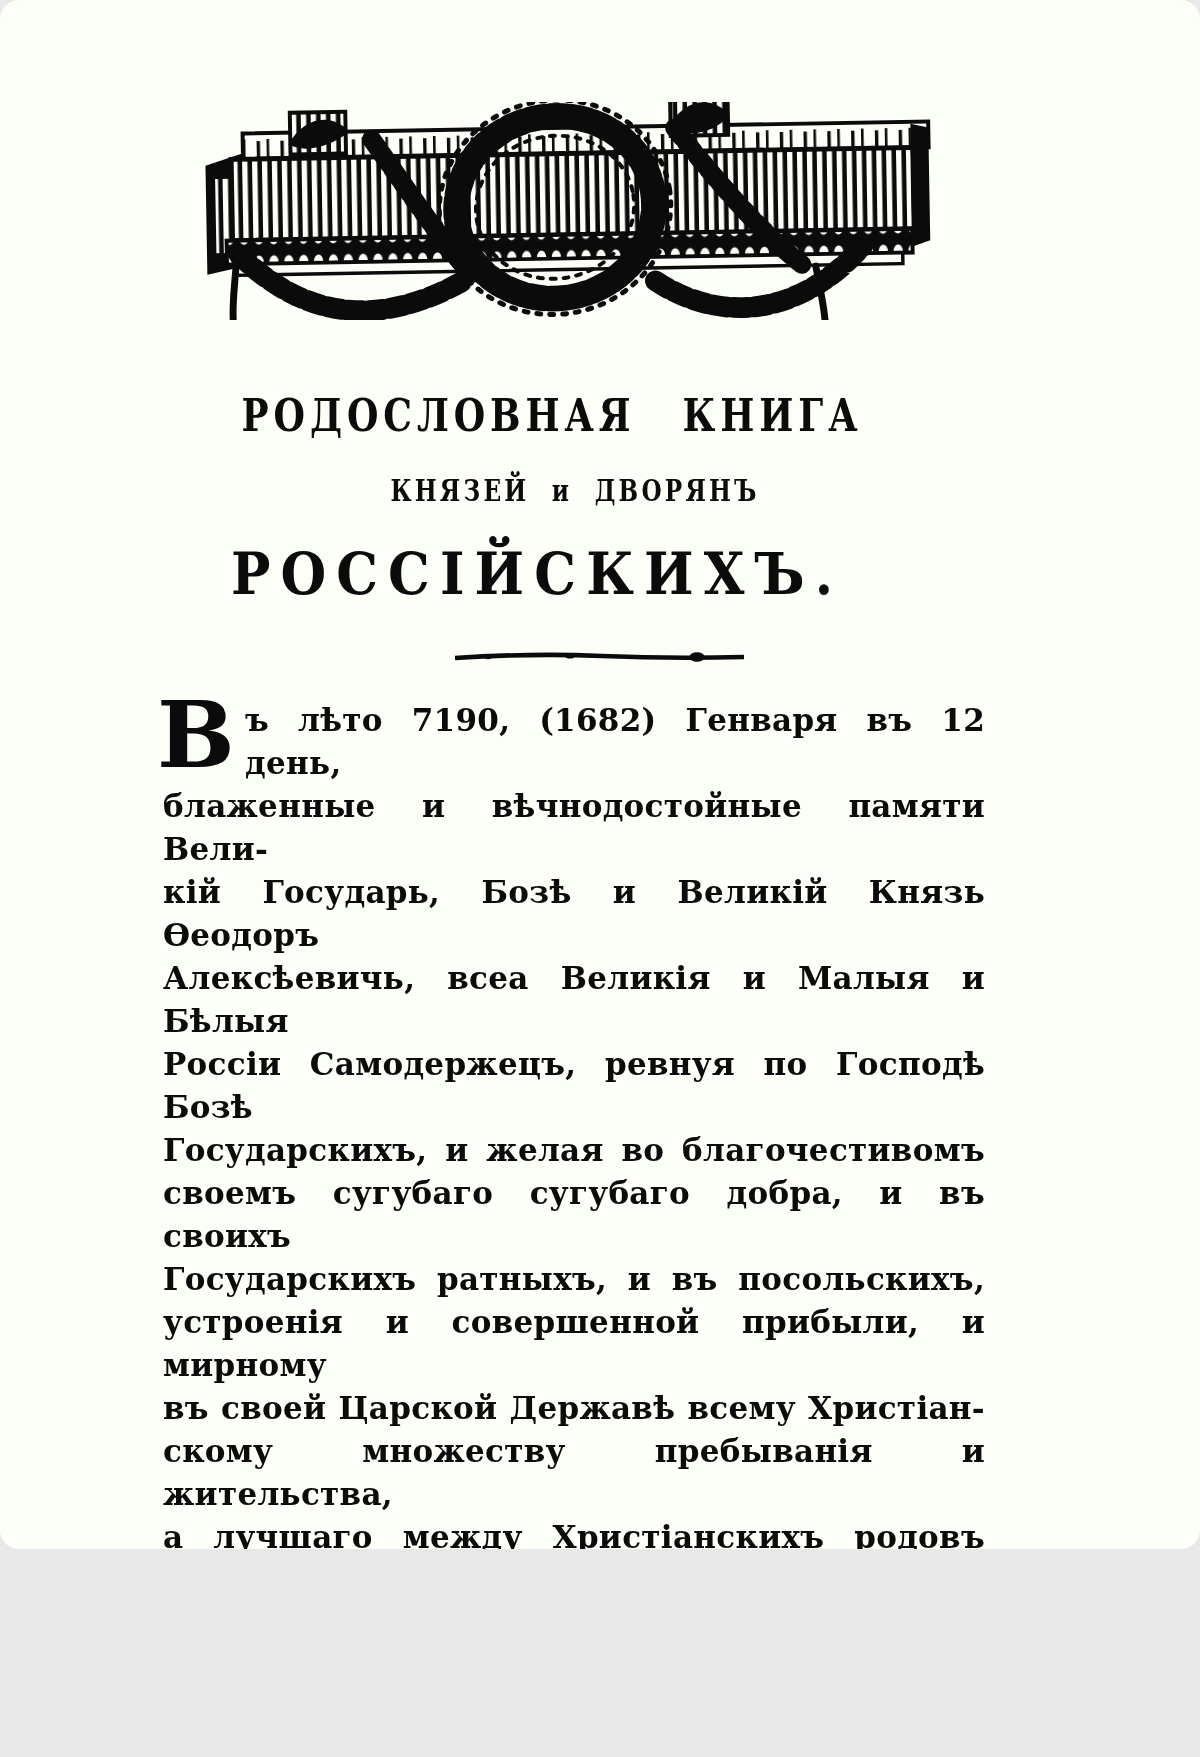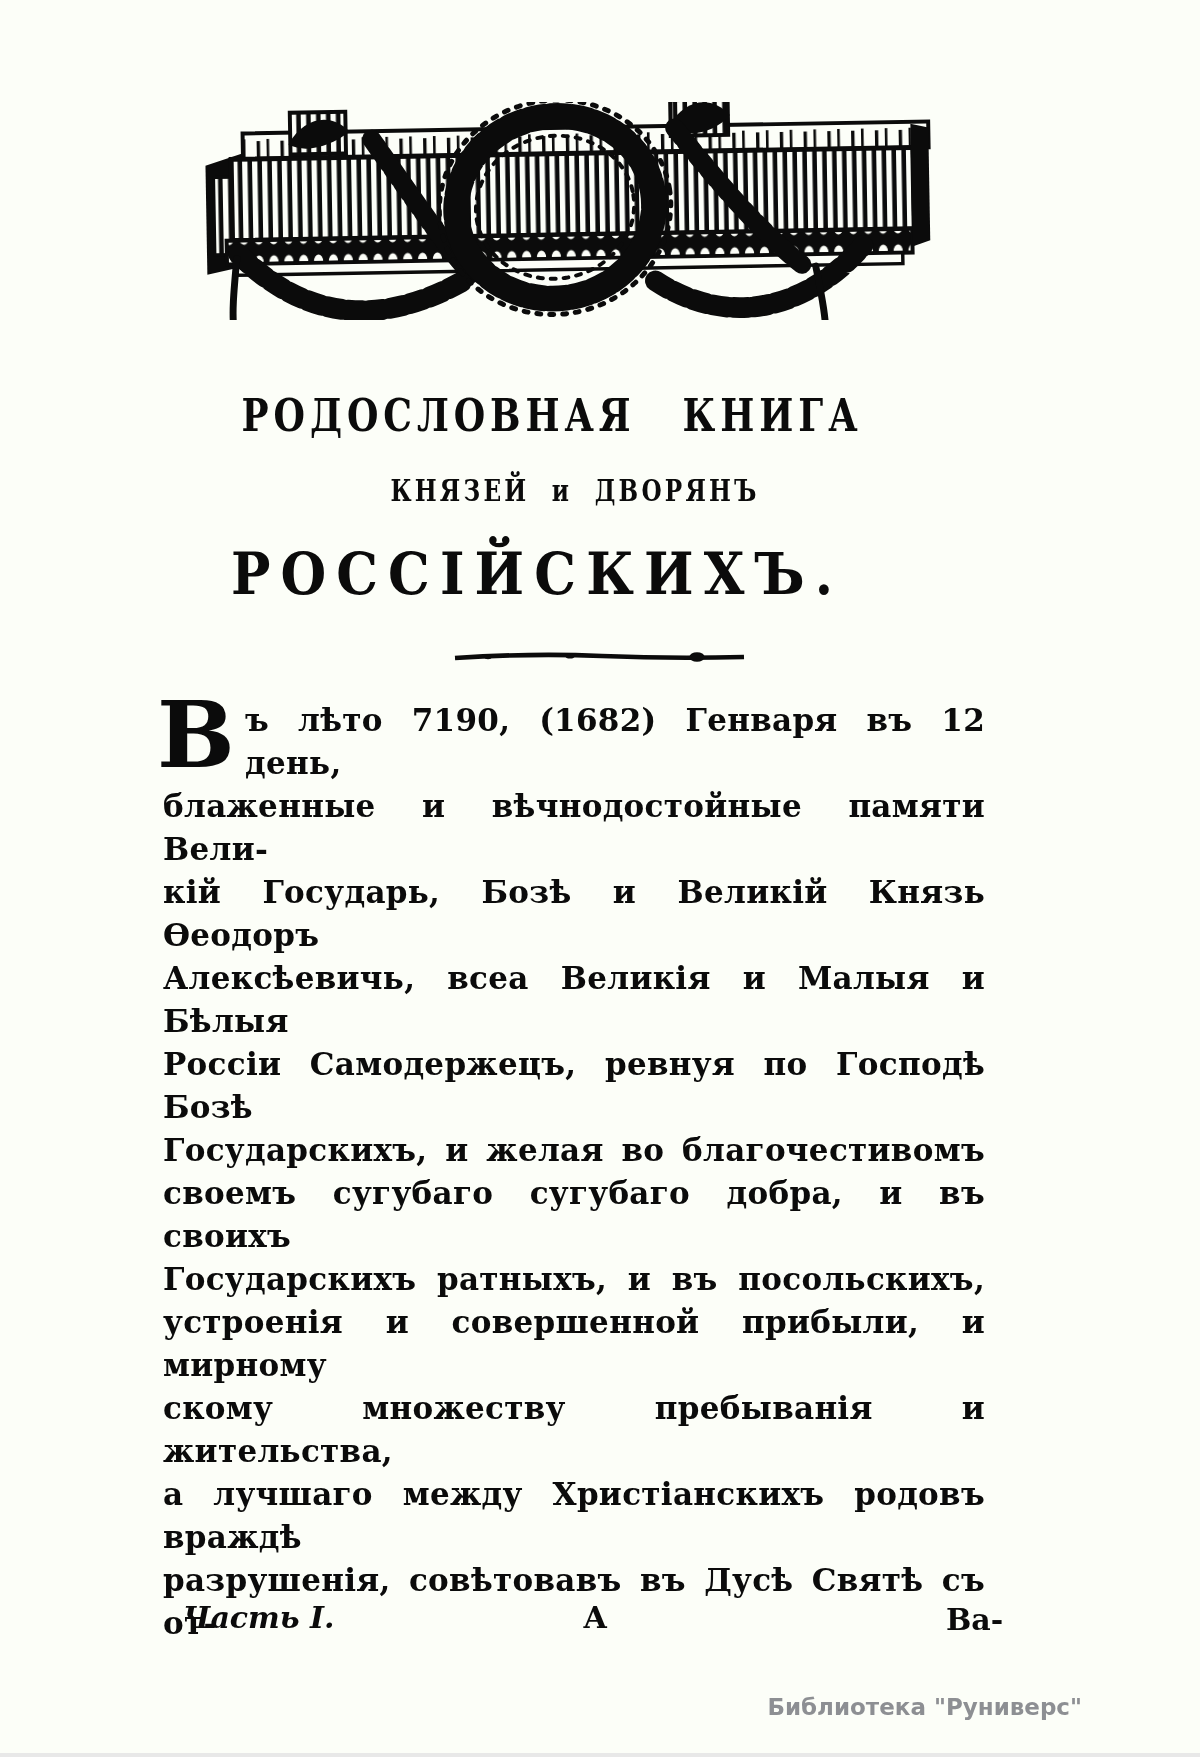--- a/index.html
+++ b/index.html
@@ -5,25 +5,26 @@
   :root{
     --bg:#fcfef8;
     --ink:#0b0b0b;
     --wm:#8d8f93;
   }
   *{box-sizing:border-box;}
   html,body{margin:0;padding:0;}
   body{background:#e8e8e8;}
   .page{
     position:relative;
-    width:1200px;height:1753px;
+    width:1200px;height:1549px;
     background:var(--bg);
     overflow:hidden;
     font-family:"DejaVu Serif","Liberation Serif",serif;
     color:var(--ink);
+    border-radius:19px;
   }
   .ornament{position:absolute;left:203px;top:102px;width:730px;height:218px;}
   .title-line{
     position:absolute;
     white-space:nowrap;
     font-weight:bold;
     color:var(--ink);
   }
   .t1{top:390px;left:552px;font-size:44px;letter-spacing:6px;word-spacing:36px;
       transform:translateX(-50%) scaleX(0.82);}
@@ -139,20 +140,21 @@
     <div>
         <div class="bline">ъ лѣто 7190, (1682) Генваря въ 12 день,</div>
         <div class="bline">блаженные и вѣчнодостойные памяти Вели-</div>
         <div class="bline">кій Государь, Бозѣ и Великій Князь Ѳеодоръ</div>
         <div class="bline">Алексѣевичь, всеа Великія и Малыя и Бѣлыя</div>
         <div class="bline">Россіи Самодержецъ, ревнуя по Господѣ Бозѣ</div>
         <div class="bline">Государскихъ, и желая во благочестивомъ</div>
         <div class="bline">своемъ сугубаго сугубаго добра, и въ своихъ</div>
         <div class="bline">Государскихъ ратныхъ, и въ посольскихъ,</div>
         <div class="bline">устроенія и совершенной прибыли, и мирному</div>
+        <div class="bline">въ своей Царской Державѣ всему Христіан-</div>
         <div class="bline">скому множеству пребыванія и жительства,</div>
         <div class="bline">а лучшаго между Христіанскихъ родовъ враждѣ</div>
         <div class="bline">разрушенія, совѣтовавъ въ Дусѣ Святѣ съ от-</div>
       </div>
   </div>
 
   <div class="footer-item f-part">Часть I.</div>
   <div class="footer-item f-sig">А</div>
   <div class="footer-item f-catch">Ва-</div>
 

